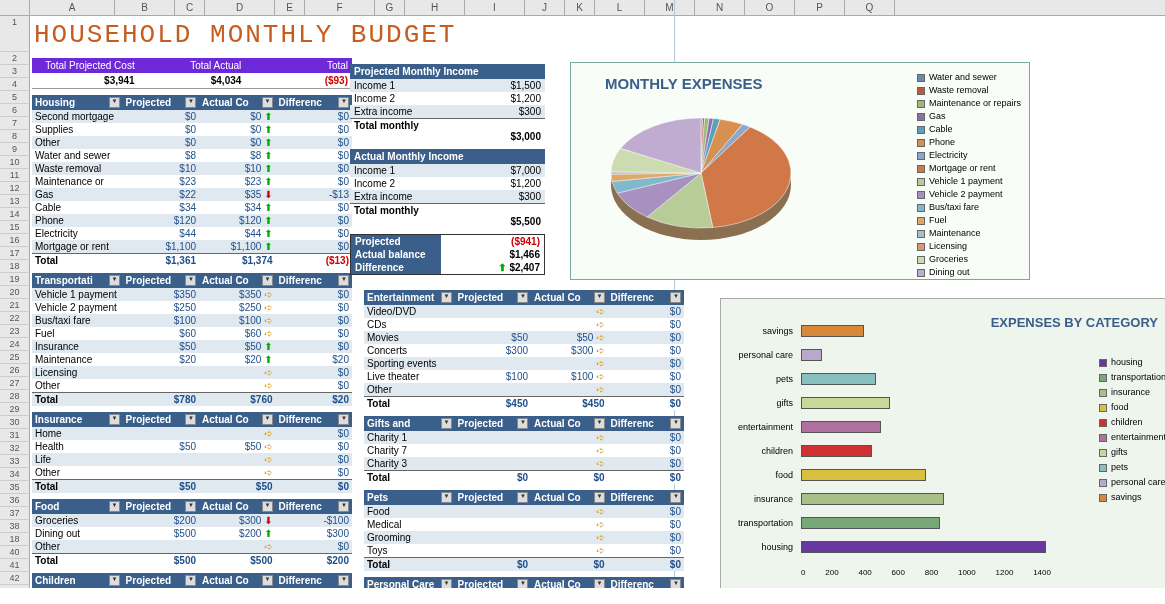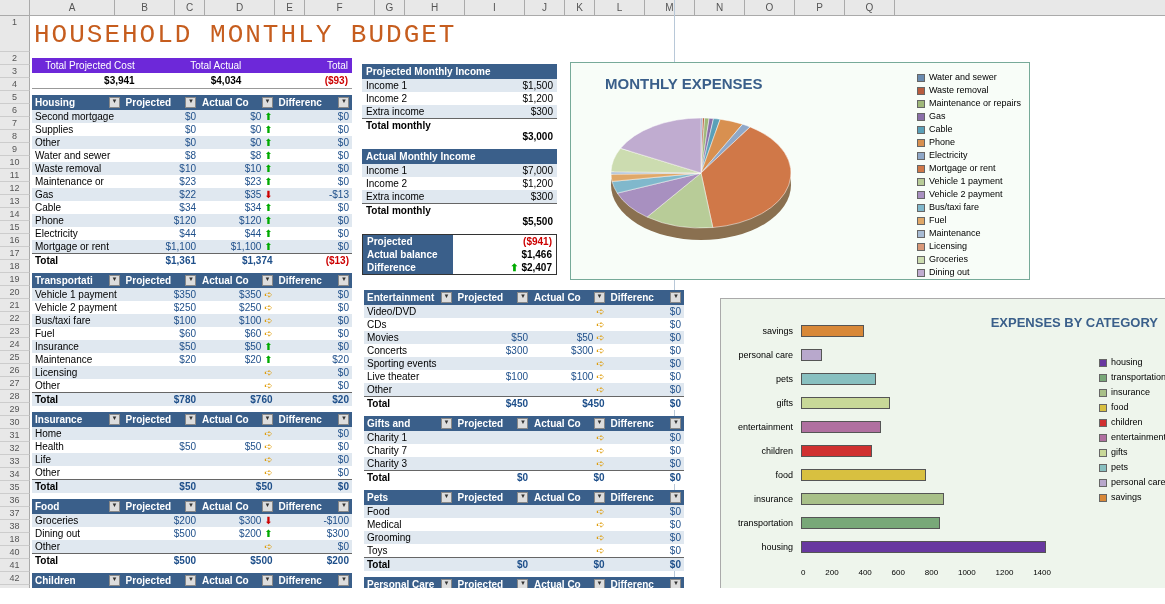--- a/index.html
+++ b/index.html
@@ -27,21 +27,21 @@
 .mini-table .row:nth-child(odd) { background: #fff; }
 .mini-table .row .c { padding: 1px 3px; font-size: 10px; }
 .mini-table .row.total { font-weight: bold; border-top: 1px solid #666; }
 .c.name { flex: 1.2; }
 .c.num { flex: 1; text-align: right; }
 .arrow-up { color: #0a0; font-size: 10px; }
 .arrow-down { color: #c00; font-size: 10px; }
 .arrow-flat { color: #d90; font-size: 10px; }
 .filter-btn { display: inline-block; width: 11px; height: 11px; background: #ddd; border: 1px solid #888; position: relative; margin-left: 2px; }
 .filter-btn::after { content: "▼"; font-size: 6px; position: absolute; top: 0; left: 2px; color: #333; }
-.right-col { position: absolute; left: 332px; top: 48px; width: 195px; }
+.right-col { position: absolute; left: 320px; top: 48px; width: 195px; }
 .income-box { width: 195px; margin-bottom: 6px; }
 .income-box .hdr { background: #3a5f8a; color: #fff; font-weight: bold; padding: 2px 4px; font-size: 10px; }
 .income-box .row { display: flex; padding: 1px 4px; font-size: 10px; }
 .income-box .row:nth-child(even) { background: #e0e8f0; }
 .income-box .row .lbl { flex: 1; }
 .income-box .row .val { text-align: right; }
 .income-box .row.total { font-weight: bold; border-top: 1px solid #666; flex-direction: column; }
 .balance-box { width: 195px; border: 1px solid #333; }
 .balance-box .row { display: flex; padding: 1px 4px; font-size: 10px; }
 .balance-box .row .lbl { flex: 1; background: #3a5f8a; color: #fff; font-weight: bold; margin: -1px -4px; padding: 1px 4px; width: 90px; flex: none; }

